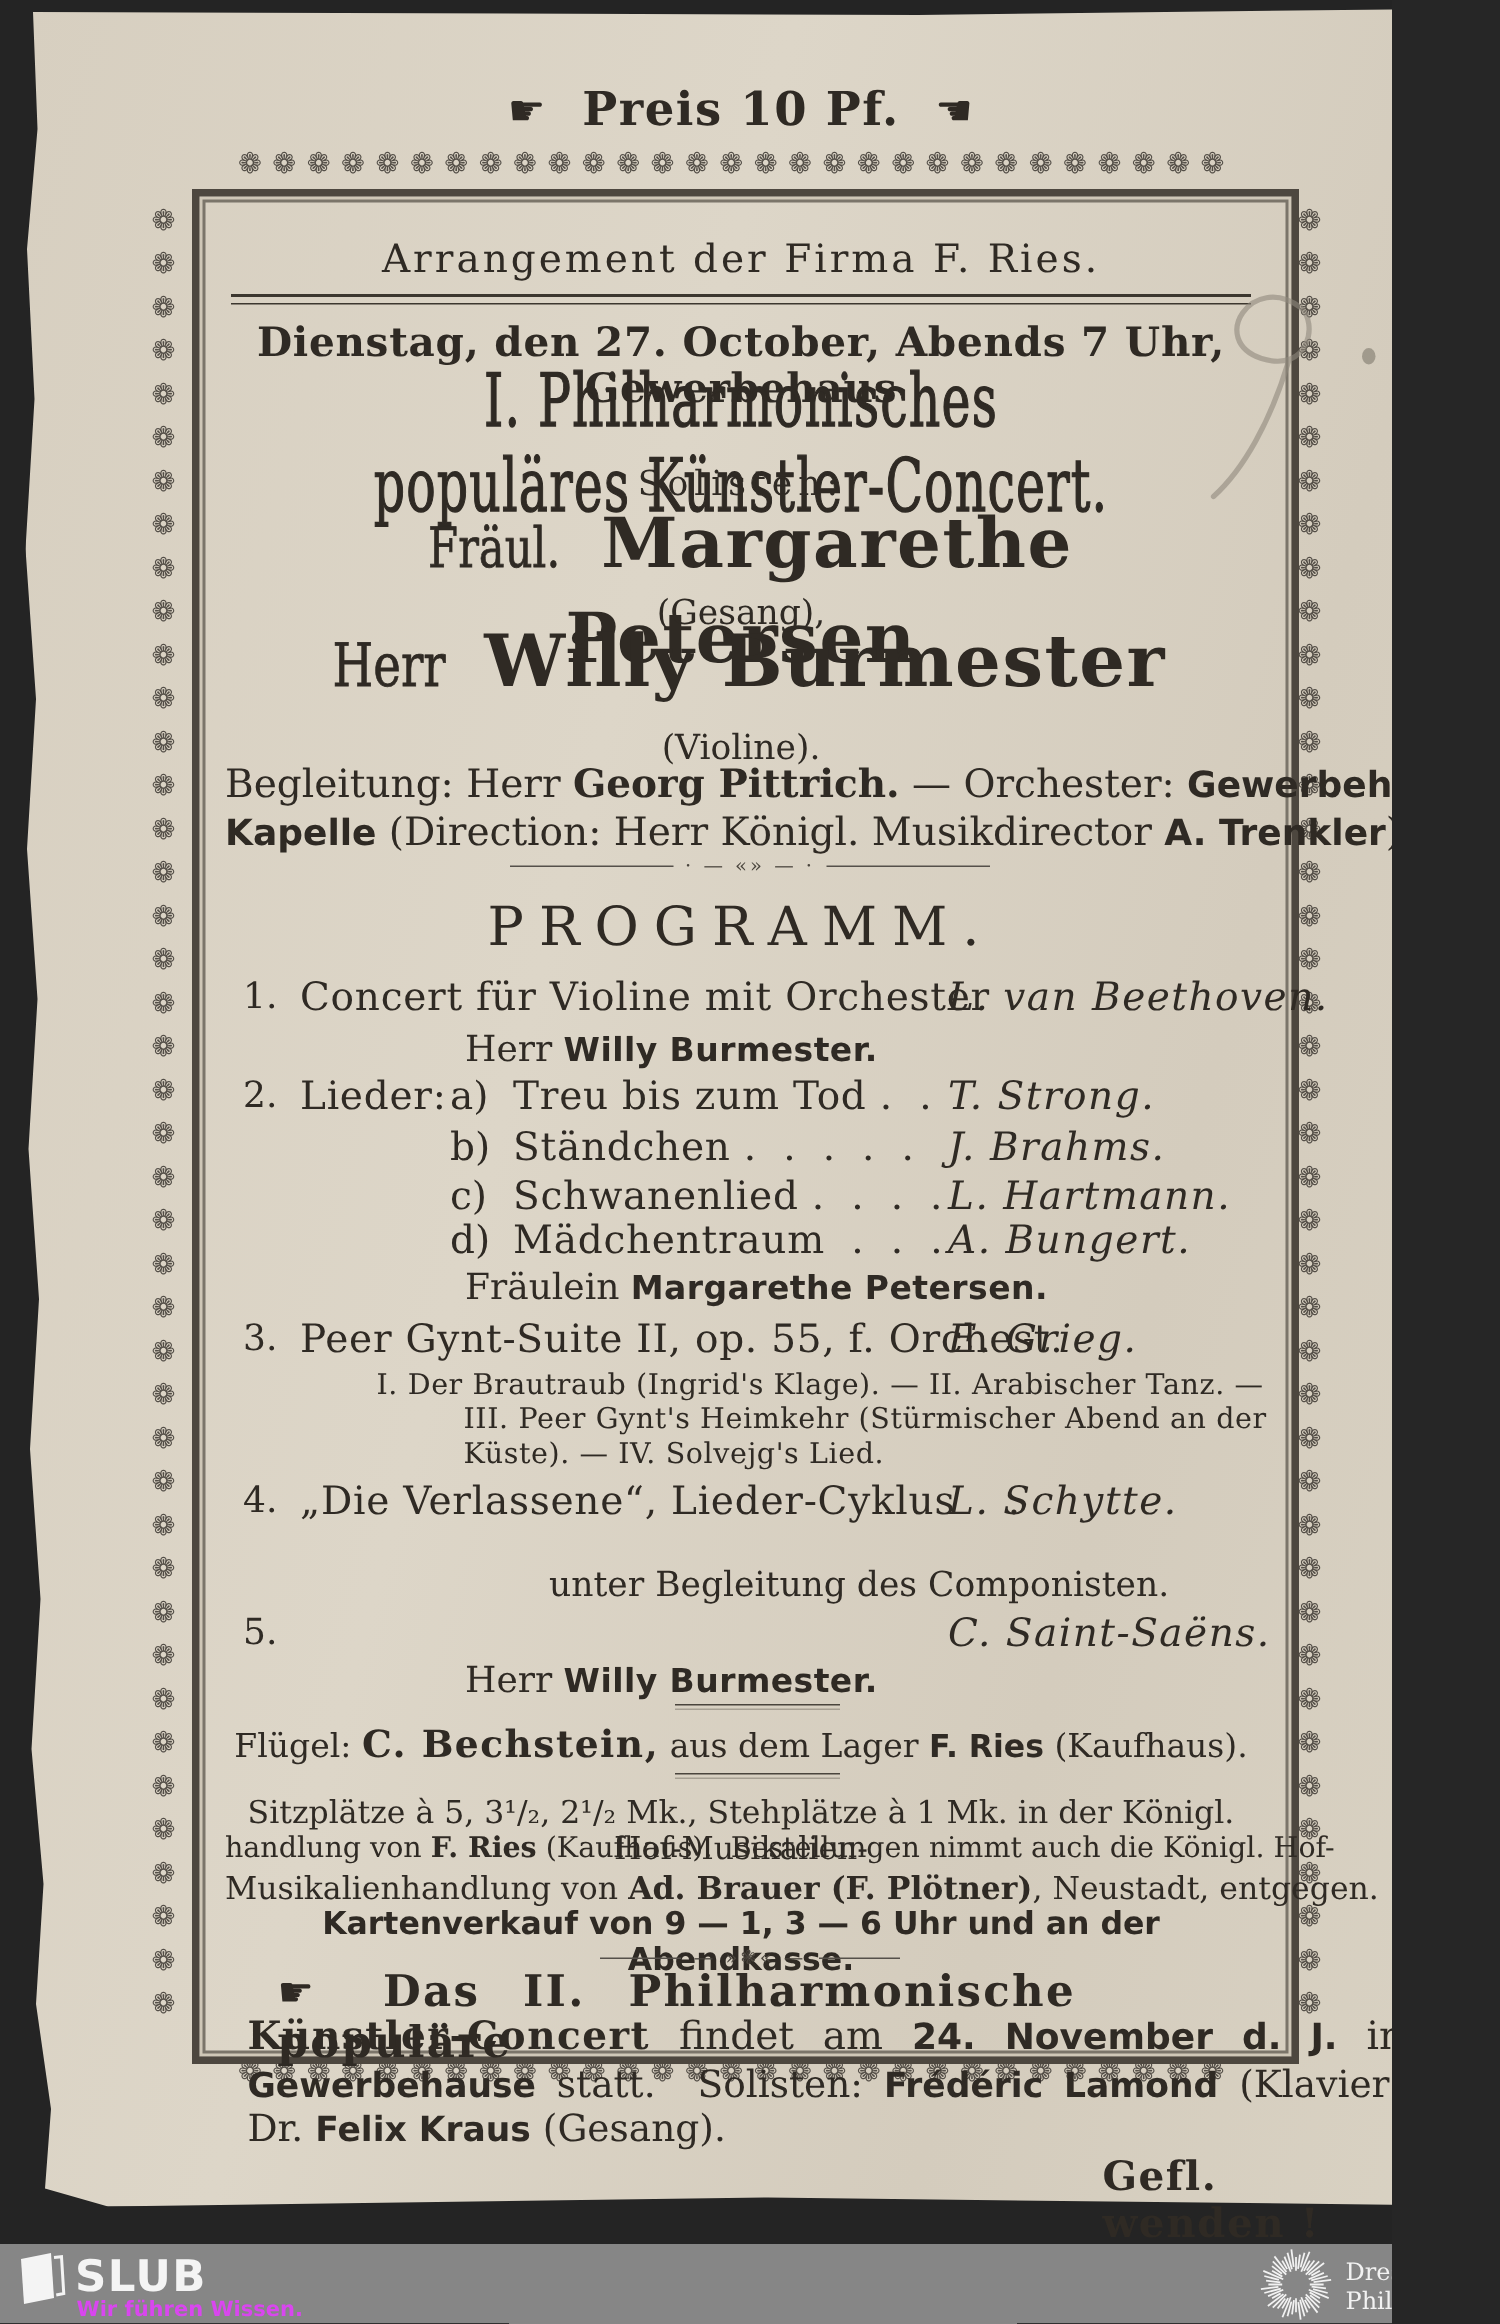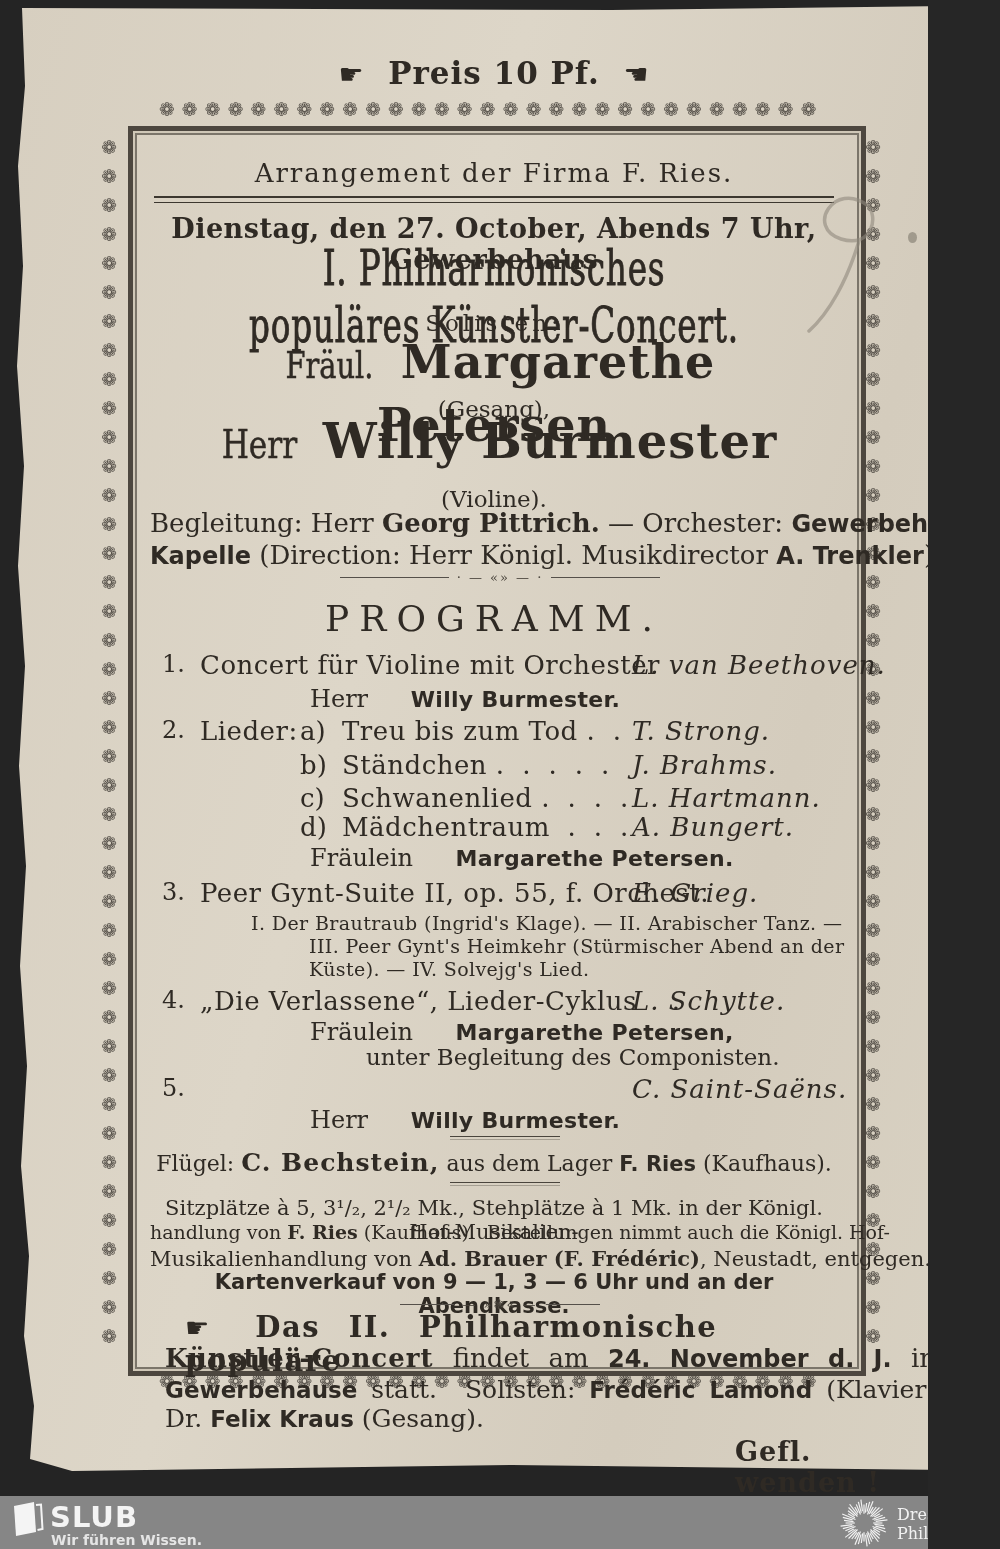--- a/index.html
+++ b/index.html
@@ -26,32 +26,32 @@
   .thinrule{height:2px;border-top:1px solid #4a453d;border-bottom:1px solid rgba(74,69,61,.35);}
   
   .prow{left:150px;width:688px;height:32px;font-size:26px;}
   .prow span{white-space:pre;}
   .pnum{position:absolute;left:12px;font-size:24px;}
   .ptitle{position:absolute;left:50px;letter-spacing:.5px;}
   .pletter{position:absolute;left:150px;}
   .ptitle2{position:absolute;left:192px;letter-spacing:.5px;}
   .pcomp{position:absolute;left:482px;font-style:italic;letter-spacing:1px;}
   .perf{font-size:24px;}
-  .perfname{font-family:"DejaVu Sans","Liberation Sans",sans-serif;font-weight:bold;font-size:22px;letter-spacing:.3px;margin-left:35px;}
+  .perfname{font-family:"DejaVu Sans","Liberation Sans",sans-serif;font-weight:bold;font-size:22px;letter-spacing:.3px;}
   .mv{font-size:19px;letter-spacing:.4px;}
   .divider{display:flex;align-items:center;gap:8px;color:#4a453d;}
   .divider .dline{flex:1;height:1px;background:#55504a;}
   .divider .dglyph{font-size:13px;letter-spacing:2px;white-space:nowrap;}
   .bsans{font-family:"DejaVu Sans","Liberation Sans",sans-serif;font-weight:bold;}
   .faded{color:#5f5a50;text-shadow:0 0 1px rgba(95,90,80,.6);}
   
   .footer{left:0;top:1496px;width:1000px;height:53px;background:#868686;}
   .slub-name{left:50px;top:1500px;font-size:29px;font-weight:bold;color:#f4f4f4;
              font-family:"DejaVu Sans","Liberation Sans",sans-serif;letter-spacing:1px;}
-  .slub-tag{left:51px;top:1532px;font-size:14px;font-weight:bold;color:#e5e5e5;
+  .slub-tag{left:51px;top:1532px;font-size:14px;font-weight:bold;color:#d946ef;
             font-family:"DejaVu Sans","Liberation Sans",sans-serif;}
   .phil-text{left:897px;top:1505px;font-size:16px;color:#f2f2f2;line-height:19px;
              font-family:"DejaVu Serif","Liberation Serif",serif;}
 </style>
 </head>
 <body>
 
 <div class="stage">
 
   <div class="abs paper"></div>
@@ -150,23 +150,20 @@
   </div>
   <div class="abs mv" style="left:251px;top:912px;">I. Der Brautraub (Ingrid's Klage). — II. Arabischer Tanz. —</div>
   <div class="abs mv" style="left:309px;top:935px;">III. Peer Gynt's Heimkehr (Stürmischer Abend an der</div>
   <div class="abs mv" style="left:309px;top:958px;">Küste). — IV. Solvejg's Lied.</div>
 
   <div class="abs prow" style="top:986px;">
     <span class="pnum">4.</span>
     <span class="ptitle">„Die Verlassene“, Lieder-Cyklus    .</span>
     <span class="pcomp">L. Schytte.</span>
   </div>
-  <div class="abs perf" style="left:310px;top:1018px;">
-    <span class="pre">Fräulein </span><span class="perfname">Margarethe Petersen,</span>
-  </div>
   <div class="abs" style="left:366px;top:1044px;font-size:23px;">unter Begleitung des Componisten.</div>
 
   <div class="abs prow" style="top:1074px;">
     <span class="pnum">5.</span>
     <span class="pcomp">C. Saint-Saëns.</span>
   </div>
   <div class="abs perf" style="left:310px;top:1106px;">
     <span class="pre">Herr </span><span class="perfname">Willy Burmester.</span>
   </div>
 
@@ -174,21 +171,21 @@
   <div class="abs center" style="top:1148px;font-size:22px;">
     <span class="pre">Flügel: </span><span class="pre b" style="font-size:25px;letter-spacing:1px;">C. Bechstein,</span><span class="pre"> aus dem Lager </span><span class="pre bsans" style="font-size:21px;">F. Ries</span><span class="pre"> (Kaufhaus).</span>
   </div>
   <div class="abs thinrule" style="left:450px;top:1182px;width:110px;"></div>
 
   <div class="abs center" style="top:1196px;font-size:21px;">Sitzplätze à 5, 3¹/₂, 2¹/₂ Mk., Stehplätze à 1 Mk. in der Königl. Hof-Musikalien-</div>
   <div class="abs center" style="top:1221px;font-size:19px;">
     <span class="pre">handlung von </span><span class="pre b">F. Ries</span><span class="pre"> (Kaufhaus).  Bestellungen nimmt auch die Königl. Hof-</span>
   </div>
   <div class="abs center" style="top:1246px;font-size:21px;">
-    <span class="pre">Musikalienhandlung von </span><span class="pre b">Ad. Brauer (F. Frédéric)</span><span class="pre">, Neustadt, entgegen.</span>
+    <span class="pre">Musikalienhandlung von </span><span class="pre b">Ad. Brauer (F. Plötner)</span><span class="pre">, Neustadt, entgegen.</span>
   </div>
   <div class="abs center bsans" style="top:1270px;font-size:21px;">Kartenverkauf von 9 — 1,  3 — 6 Uhr und an der Abendkasse.</div>
 
   <div class="abs divider" style="left:400px;top:1297px;width:200px;">
     <span class="dline"></span>
     <span class="dglyph">— »❃« —</span>
     <span class="dline"></span>
   </div>
 
   <div class="abs" style="left:185px;top:1310px;width:660px;font-size:29px;">

